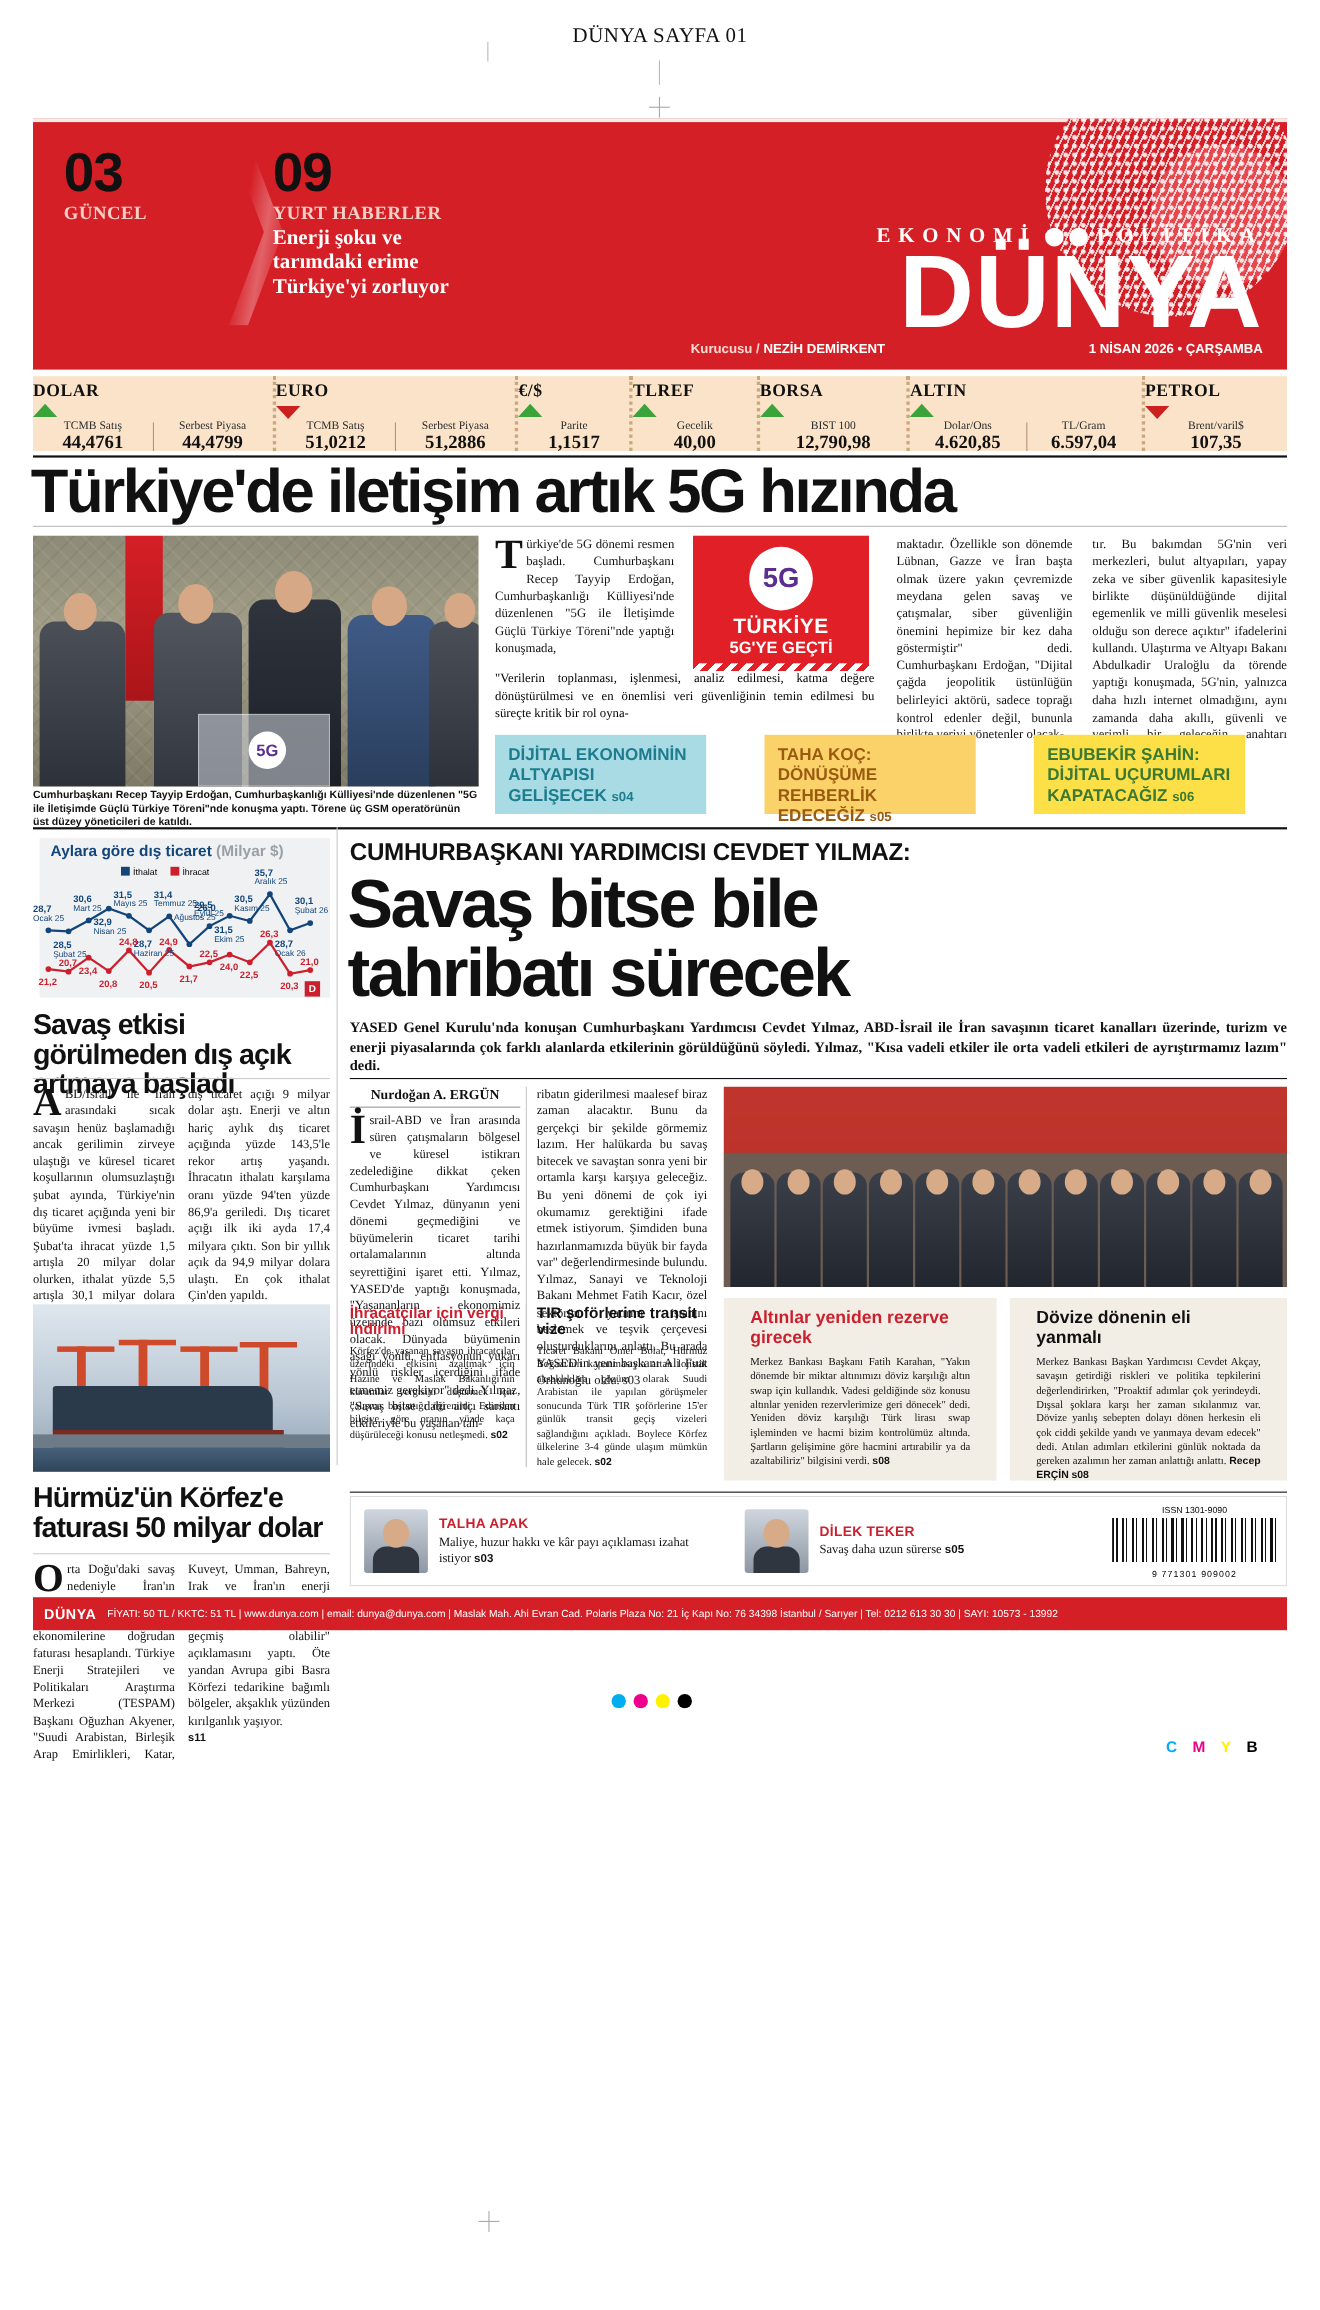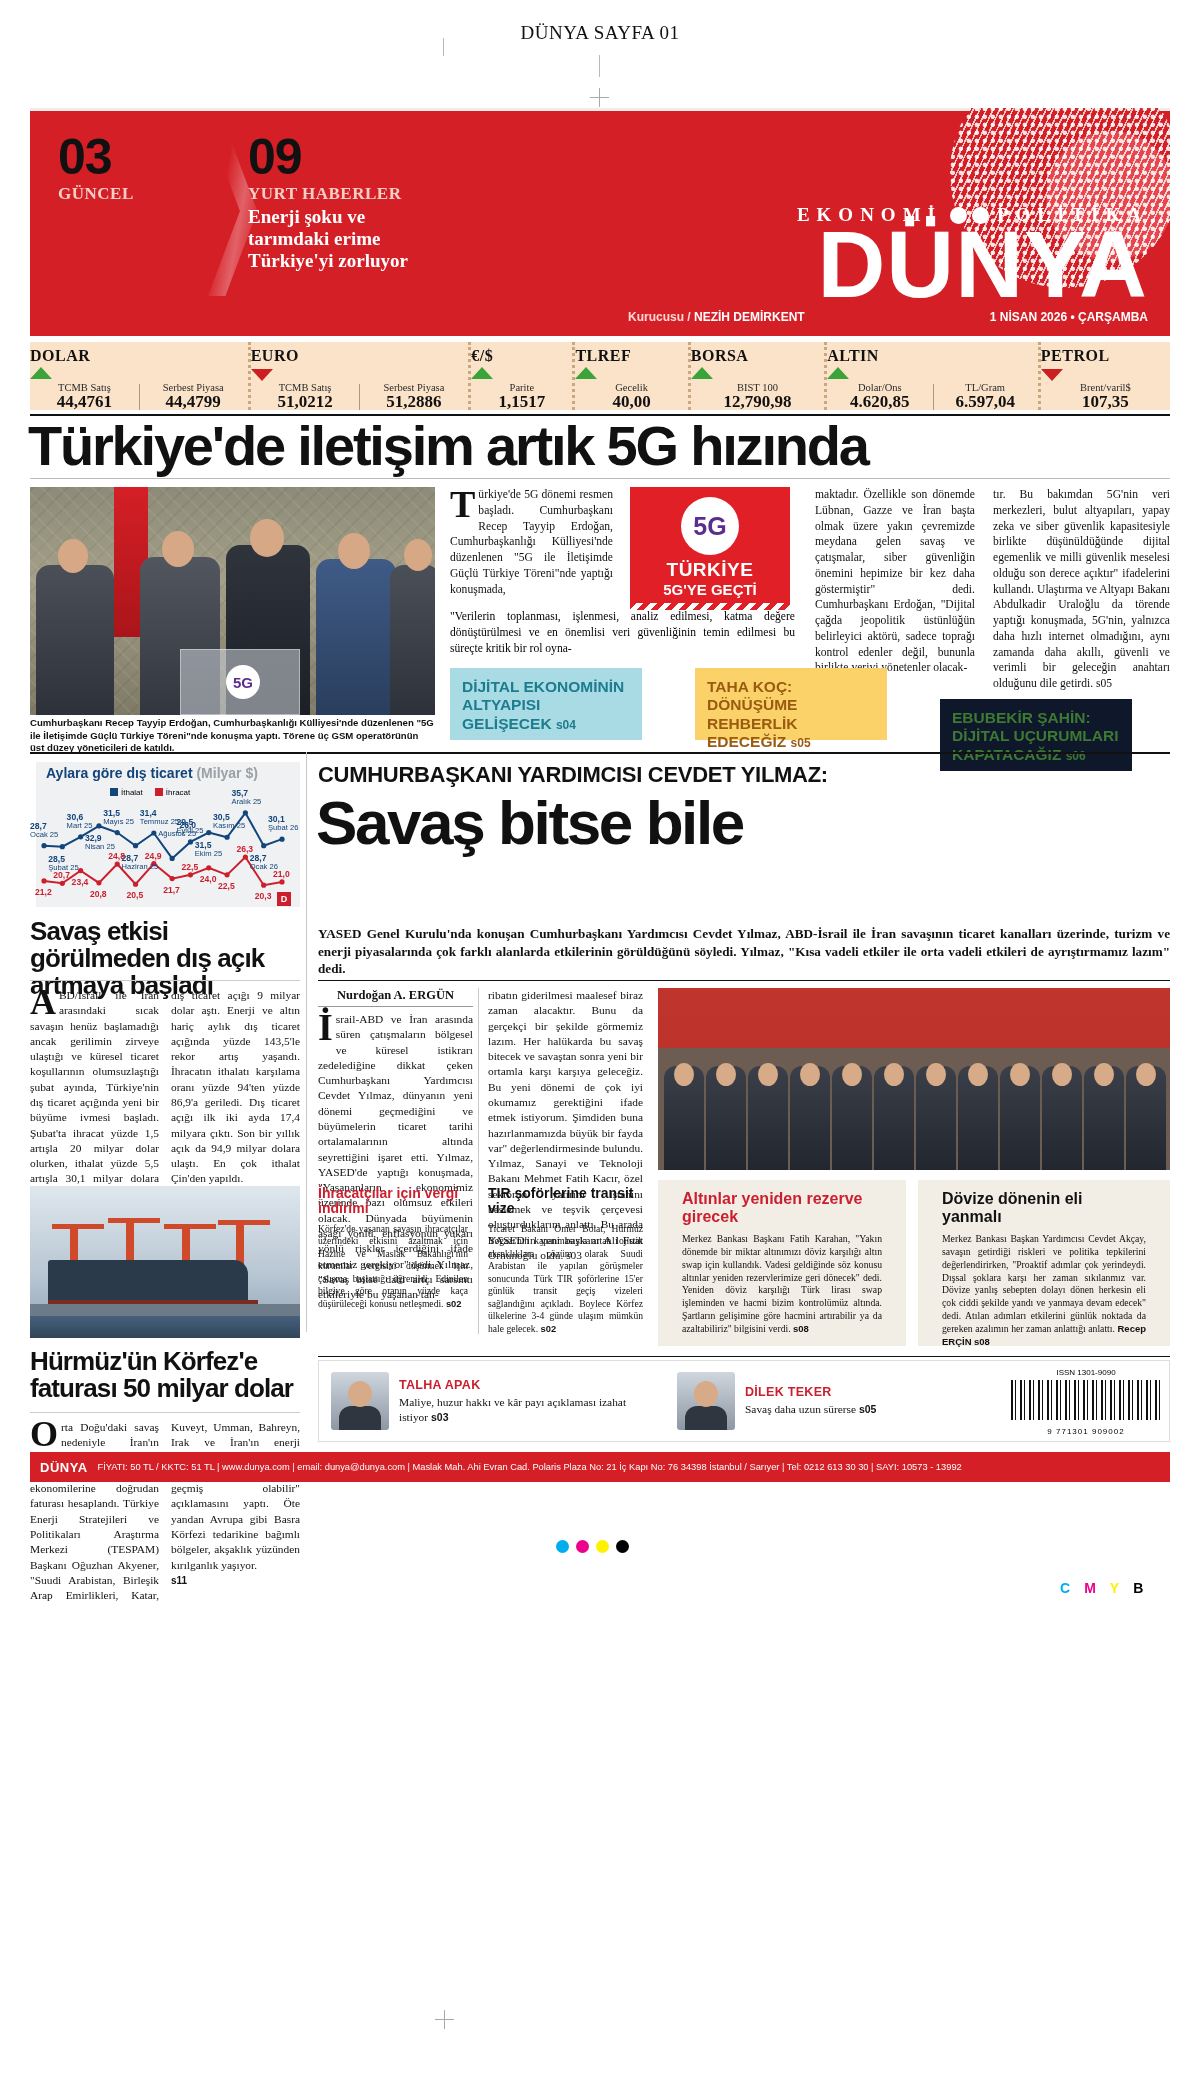--- a/index.html
+++ b/index.html
@@ -168,21 +168,21 @@
   .badge5g .b2{font-family:"Liberation Sans",sans-serif;font-weight:800;font-size:15px;}
   .badge5g .zig{position:absolute;left:0;bottom:-7px;width:100%;height:8px;
     background:repeating-linear-gradient(135deg,#e01f26 0 5px,transparent 5px 10px);}
 
   
   .cbox { position: absolute; top: 668px; width: 192px; height: 72px; padding: 10px 12px; }
   .cbox .t { font-family:"Liberation Sans",sans-serif; font-weight:800; font-size:15.5px; line-height:1.18; }
   .cbox .pg { font-size: 12px; font-weight: 800; }
   .cb1 { left: 450px; background: #a9dbe4; color: #1d7c8e; }
   .cb2 { left: 695px; background: #fbd26a; color: #9a5b10; }
-  .cb3 { left: 940px; background: #0f172a; color: #3c7a33; margin-top: 31px; }
+  .cb3 { left: 940px; background: #fde047; color: #3c7a33; }
 
   
   .hr-thick { position:absolute; left:30px; top:752px; width:1140px; height:2px; background:#111; }
   .v-div1 { position:absolute; left:306px; top:752px; width:1px; height:580px; background:#c9c9c9; }
 
   
   .chart-wrap { position:absolute; left:36px; top:762px; width:264px; height:145px; background:#f0f1f3; }
   .chart-title { position:absolute; left:46px; top:765px; font-family:"Liberation Sans",sans-serif;
      font-weight:800; font-size:14px; color:#12457a; }
   .chart-title .unit{color:#9aa0a6;font-weight:700;}
@@ -544,20 +544,21 @@
 <div class="s2-head">Hürmüz'ün Körfez'e faturası 50 milyar dolar</div>
 <div class="s2-rule"></div>
 <div class="s2-body">
   <div class="dropwrap">Orta Doğu'daki savaş nedeniyle İran'ın gemi trafiğine kapattığı Hürmüz Boğazı'nın bölge ekonomilerine doğrudan faturası hesaplandı. Türkiye Enerji Stratejileri ve Politikaları Araştırma Merkezi (TESPAM) Başkanı Oğuzhan Akyener, "Suudi Arabistan, Birleşik Arap Emirlikleri, Katar, Kuveyt, Umman, Bahreyn, Irak ve İran'ın enerji krizinden kaynaklı toplam kaybı 50 milyar doları geçmiş olabilir" açıklamasını yaptı. Öte yandan Avrupa gibi Basra Körfezi tedarikine bağımlı bölgeler, akşaklık yüzünden kırılganlık yaşıyor.</div>
   <span class="byline">s11</span>
 </div>
 
 <div class="kicker-big">CUMHURBAŞKANI YARDIMCISI CEVDET YILMAZ:</div>
 <div class="head-big">
   <div>Savaş bitse bile</div>
+  <div>tahribatı sürecek</div>
 </div>
 <div class="spot">YASED Genel Kurulu'nda konuşan Cumhurbaşkanı Yardımcısı Cevdet Yılmaz, ABD-İsrail ile İran savaşının ticaret kanalları üzerinde, turizm ve enerji piyasalarında çok farklı alanlarda etkilerinin görüldüğünü söyledi. Yılmaz, "Kısa vadeli etkiler ile orta vadeli etkileri de ayrıştırmamız lazım" dedi.</div>
 <div class="hr-med"></div>
 
 <div class="col-name">Nurdoğan A. ERGÜN</div>
 <div class="col-rule"></div>
 <div class="col-body">
   <div class="dropwrap">İsrail-ABD ve İran arasında süren çatışmaların bölgesel ve küresel istikrarı zedelediğine dikkat çeken Cumhurbaşkanı Yardımcısı Cevdet Yılmaz, dünyanın yeni dönemi geçmediğini ve büyümelerin ticaret tarihi ortalamalarının altında seyrettiğini işaret etti. Yılmaz, YASED'de yaptığı konuşmada, "Yaşananların ekonomimiz üzerinde bazı olumsuz etkileri olacak. Dünyada büyümenin aşağı yönlü, enflasyonun yukarı yönlü riskler içerdiğini ifade etmemiz gerekiyor" dedi. Yılmaz, "Savaş bitse dahi artçı sarsıntı etkileriyle bu yaşanan tah-</div>
 </div>
 <div class="v-div2"></div>

